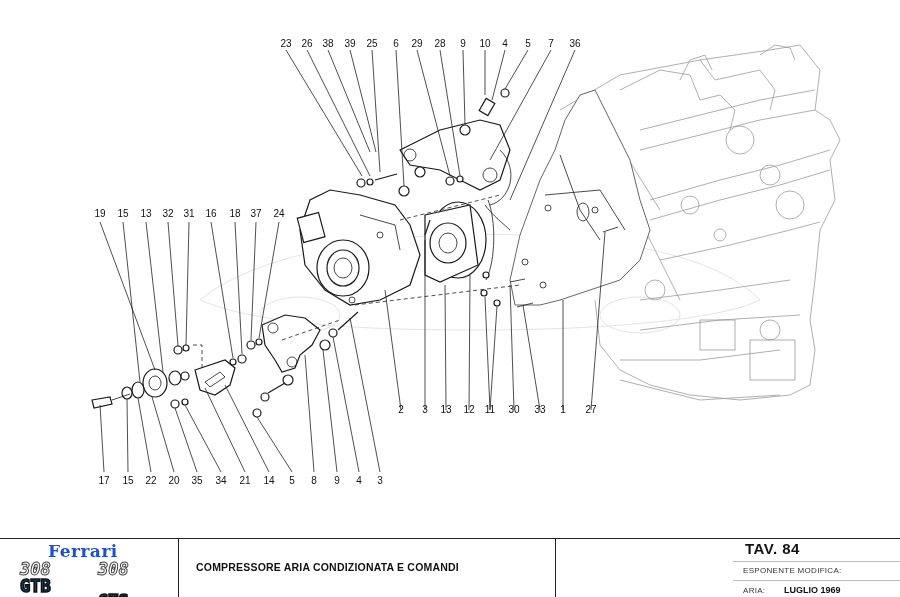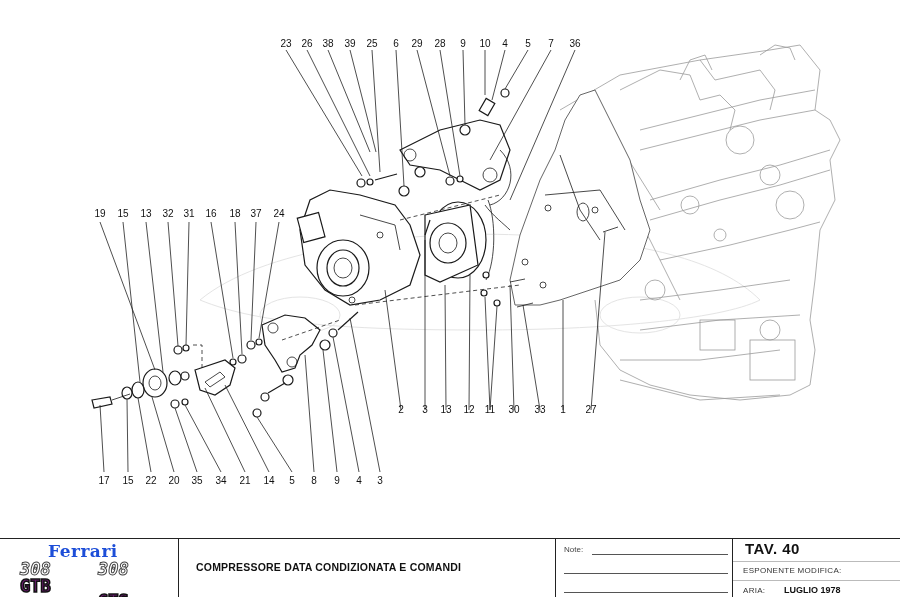--- a/index.html
+++ b/index.html
@@ -17,21 +17,21 @@
   
   #title-block { position:absolute; left:0; top:538px; width:900px; height:59px; border-top:1.5px solid #222; }
   .tb-cell { position:absolute; top:0; height:59px; }
   #tb-logo { left:0; width:178px; border-right:1px solid #222; }
   #tb-title { left:179px; width:376px; border-right:1px solid #222; }
   #tb-notes { left:556px; width:176px; border-right:1px solid #222; }
   #tb-info { left:733px; width:167px; }
   .brand { position:absolute; left:48px; top:2px; font-family:"DejaVu Serif", serif; font-weight:bold; font-size:17px; color:#1d4ed8; letter-spacing:0.5px; }
   .model { position:absolute; font-family:"DejaVu Sans Mono", monospace; font-weight:bold; font-size:17px; line-height:17px; color:#fff; -webkit-text-stroke:1.2px #222; }
   .model.top { color:#fff;font-style:italic; -webkit-text-stroke:1px #444; }
-  .model.bottom { color:#701a75; -webkit-text-stroke:1.6px #111; }
+  .model.bottom { color:#0c4a6e; -webkit-text-stroke:1.6px #111; }
   .doc-title { position:absolute; left:17px; top:22px; font-size:10.5px; font-weight:bold; letter-spacing:0.2px; }
   .note-label { position:absolute; left:8px; top:6px; font-size:8px; color:#444; }
   .note-line { position:absolute; border-bottom:1px solid #555; }
   .tav { position:absolute; left:12px; top:1px; font-size:15px; font-weight:bold; letter-spacing:0.5px; }
   .info-row { position:absolute; left:0; width:167px; border-top:1px solid #bbb; }
   .info-label { position:absolute; left:10px; font-size:8px; color:#333; letter-spacing:0.3px; }
   .info-value { position:absolute; left:51px; font-size:9px; font-weight:bold; }
 </style>
 </head>
 <body>
@@ -284,32 +284,26 @@
 
 <div id="title-block">
   <div class="tb-cell" id="tb-logo">
     <span class="brand">Ferrari</span>
     <span class="model top" style="left:20px; top:22px;">308</span>
     <span class="model bottom" style="left:20px; top:39px;">GTB</span>
     <span class="model top" style="left:98px; top:22px;">308</span>
     <span class="model bottom" style="left:98px; top:54px;">GTS</span>
   </div>
   <div class="tb-cell" id="tb-title">
-    <span class="doc-title">COMPRESSORE DATA CONDIZIONATA E COMANDI</span>
-  </div>
-  <div class="tb-cell" id="tb-notes">
-    <span class="note-label">Note:</span>
-    <div class="note-line" style="left:36px; top:15px; width:136px;"></div>
-    <div class="note-line" style="left:8px; top:34px; width:164px;"></div>
-    <div class="note-line" style="left:8px; top:53px; width:164px;"></div>
+    <span class="doc-title">COMPRESSORE ARIA CONDIZIONATA E COMANDI</span>
   </div>
   <div class="tb-cell" id="tb-info">
-    <span class="tav">TAV. 40</span>
+    <span class="tav">TAV. 84</span>
     <div class="info-row" style="top:22px; height:18px;">
       <span class="info-label" style="top:4px;">ESPONENTE MODIFICA:</span>
       <span class="info-value" style="left:110px; top:3px;"></span>
     </div>
     <div class="info-row" style="top:41px; height:18px;">
       <span class="info-label" style="top:5px;">ARIA:</span>
-      <span class="info-value" style="top:4px;">LUGLIO 1978</span>
+      <span class="info-value" style="top:4px;">LUGLIO 1969</span>
     </div>
   </div>
 </div>
 
 </body></html>

